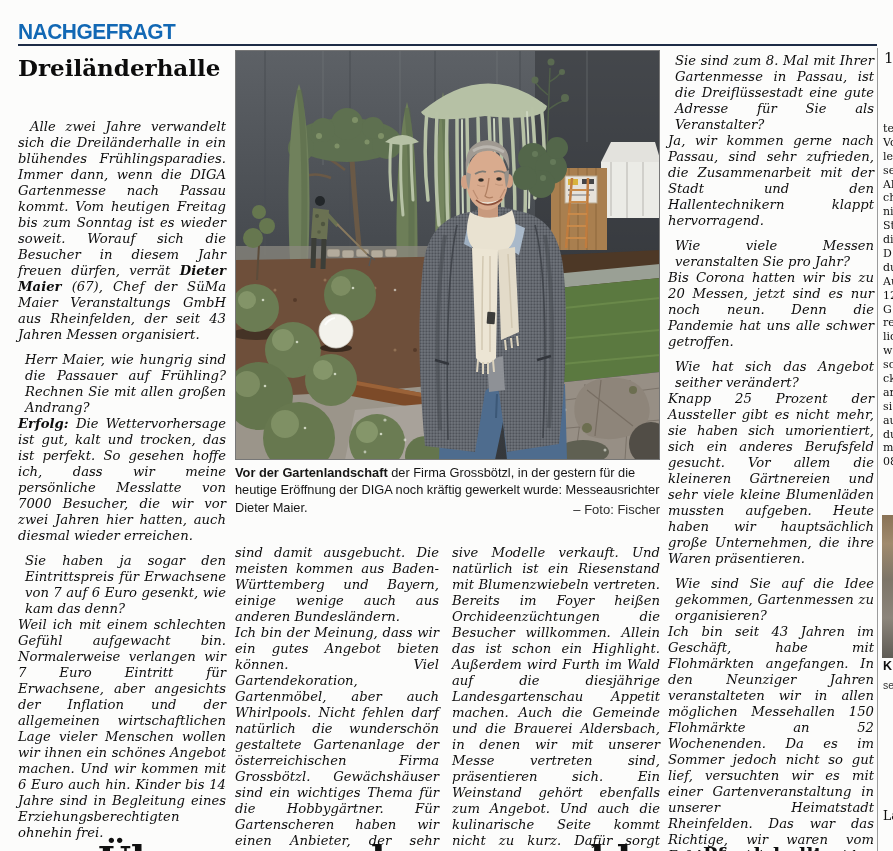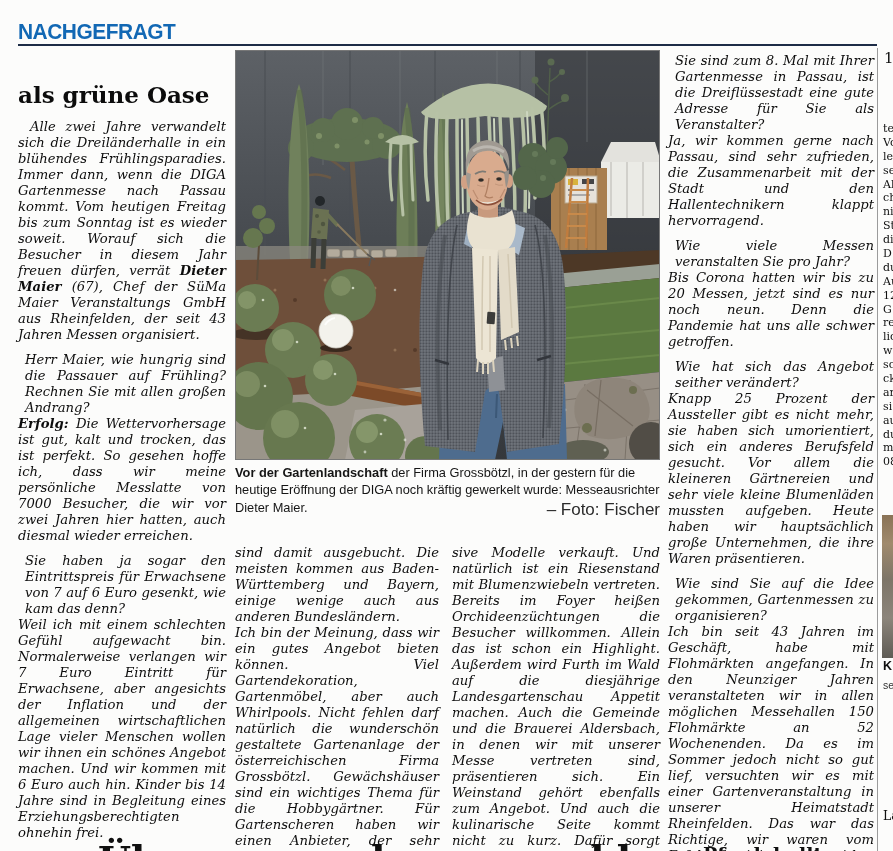--- a/index.html
+++ b/index.html
@@ -25,21 +25,21 @@
   .col1{left:18px;top:119px;width:208px;}
   .col2{left:235px;top:545px;width:204px;}
   .col3{left:452px;top:545px;width:208px;}
   .col4{left:668px;top:53px;width:206px;}
   
   .photo{position:absolute;left:235px;top:50px;width:425px;height:410px;margin:0;}
   .caption{position:absolute;left:235px;top:464px;width:425px;height:56px;
            font-family:"Liberation Sans",sans-serif;font-size:12.8px;line-height:17.3px;
            color:#151515;}
   .caption b{font-weight:bold;}
-  .credit{position:absolute;right:0;bottom:2px;font-size:17px;color:#2b2b2b;}
+  .credit{position:absolute;right:0;bottom:2px;font-size:13px;color:#2b2b2b;}
   
   .edge-pagefrag{position:absolute;left:884px;top:49px;font-size:15px;}
   .edge-lines{position:absolute;left:883px;top:122px;font-size:11px;line-height:13.9px;
               white-space:nowrap;}
   .edge-line{height:13.9px;}
   .edge-photo{position:absolute;left:882px;top:515px;width:11px;height:143px;
               background:linear-gradient(180deg,#8a7356 0%,#a08a6d 20%,#7d7568 45%,#8c857b 72%,#5f5c55 100%);}
   .edge-k{position:absolute;left:883px;top:659px;font-family:"Liberation Sans",sans-serif;
           font-weight:bold;font-size:12.5px;}
   .edge-se{position:absolute;left:883px;top:679px;font-family:"Liberation Sans",sans-serif;
@@ -52,21 +52,21 @@
 </style>
 </head>
 <body>
 
 <div class="page">
 
   <div class="kicker">NACHGEFRAGT</div>
   <div class="kicker-rule"></div>
   <div class="vert-rule"></div>
 
-  <h1 class="headline"><br><span>als grüne Oase</span></h1>
+  <h1 class="headline"><span>Dreiländerhalle</span><br></h1>
 
   <div class="col col1">
     <p class="a indent"><span>Alle zwei Jahre verwandelt sich die Dreiländerhalle in ein blühendes Frühlingsparadies. Immer dann, wenn die DIGA Gartenmesse nach Passau kommt. Vom heutigen Freitag bis zum Sonntag ist es wieder soweit. Worauf sich die Besucher in diesem Jahr freuen dürfen, verrät </span><b>Dieter Maier</b><span> (67), Chef der SüMa Maier Veranstaltungs GmbH aus Rheinfelden, der seit 43 Jahren Messen organisiert.</span></p>
     <p class="q">Herr Maier, wie hungrig sind die Passauer auf Frühling? Rechnen Sie mit allen großen Andrang?</p>
     <p class="a"><b>Erfolg:</b><span> Die Wettervorhersage ist gut, kalt und trocken, das ist perfekt. So gesehen hoffe ich, dass wir meine persönliche Messlatte von 7000 Besucher, die wir vor zwei Jahren hier hatten, auch diesmal wieder erreichen.</span></p>
     <p class="q">Sie haben ja sogar den Eintrittspreis für Erwachsene von 7 auf 6 Euro gesenkt, wie kam das denn?</p>
     <p class="a">Weil ich mit einem schlechten Gefühl aufgewacht bin. Normalerweise verlangen wir 7 Euro Eintritt für Erwachsene, aber angesichts der Inflation und der allgemeinen wirtschaftlichen Lage vieler Menschen wollen wir ihnen ein schönes Angebot machen. Und wir kommen mit 6 Euro auch hin. Kinder bis 14 Jahre sind in Begleitung eines Erziehungsberechtigten ohnehin frei.</p>
     <p class="q">Wie viele Aussteller sind vor Ort und woher kommen sie?</p>
 
   </div>

